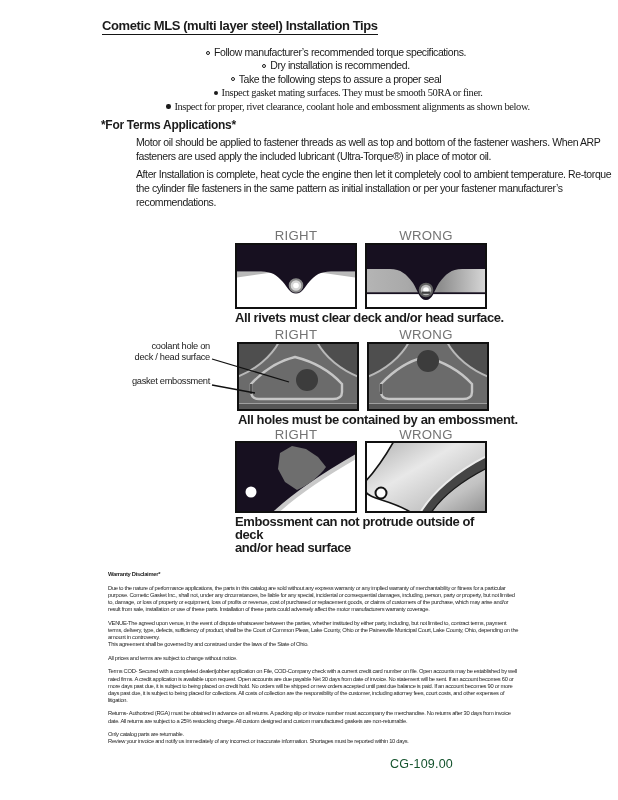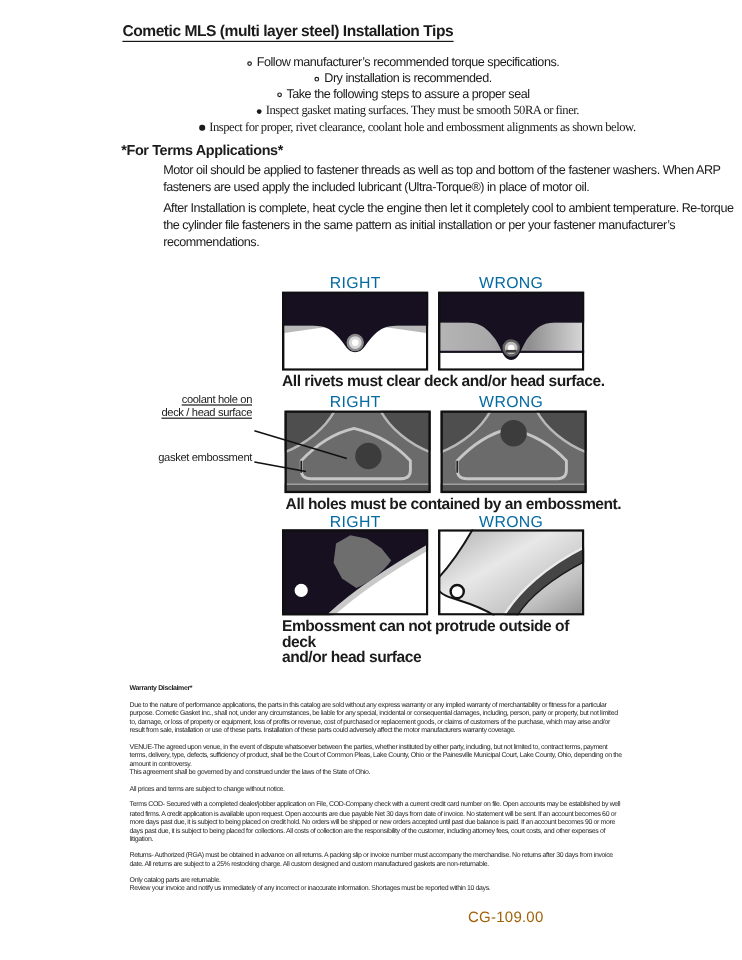--- a/index.html
+++ b/index.html
@@ -37,37 +37,37 @@
   }
 
   .diesel-heading { left: 101px; top: 118px; font-size: 12px; font-weight: bold; letter-spacing: -0.3px; }
   .para { left: 101px; width: 482px; font-size: 10.5px; letter-spacing: -0.4px; line-height: 13.8px; margin-left: 35px; }
   .p1 { top: 136px; }
   .p2 { top: 168px; }
   .p3 { top: 210px; }
 
   .fig-label {
     width: 122px; text-align: center;
-    font-size: 13.2px; letter-spacing: 0.3px; color: #0369a1;
+    font-size: 13.2px; letter-spacing: 0.3px; color: #737373;
   }
   .fig-box { width: 122px; }
   .fig-box svg { display: block; }
   .caption { font-size: 13px; font-weight: bold; letter-spacing: -0.4px; line-height: 13px; white-space: pre-line; }
 
   .side-label {
     left: 98px; width: 112px; text-align: right;
     font-size: 9.3px; letter-spacing: -0.3px; line-height: 11px; color: #1b1b1b;
   }
   .leader-svg { left: 205px; top: 340px; z-index: 5; }
 
   .fineprint { left: 108px; top: 571px; width: 412px; font-size: 5.8px; letter-spacing: -0.3px; line-height: 7.1px; color: #262626; }
   .fineprint .fp-head { font-weight: bold; margin-bottom: 7px; }
   .fineprint .fp-para { margin-bottom: 6.5px; white-space: pre-line; }
 
-  .doc-code { left: 390px; top: 757px; font-size: 12.5px; letter-spacing: 0.2px; color: #a16207; }
+  .doc-code { left: 390px; top: 757px; font-size: 12.5px; letter-spacing: 0.2px; color: #14532d; }
 </style>
 </head>
 <body>
 
 <div class="page">
 
   <div class="abs title">Cometic MLS (multi layer steel) Installation Tips</div>
 
   <div class="abs intro">
     <div class="bullet-row">
@@ -128,21 +128,21 @@
       <circle cx="61" cy="47" r="2.8" fill="#ffffff"></circle>
       <rect x="56.6" y="48.6" width="8.8" height="2.2" fill="#3f3f3f"></rect>
       <rect x="1" y="1" width="120" height="64" fill="none" stroke="#101010" stroke-width="2"></rect>
     </svg>
   </div>
   <div class="abs caption" style="left:235px; top:311px;">All rivets must clear deck and/or head surface.</div>
 
   <div class="abs fig-label" style="left:235px; top:327px;">RIGHT</div>
   <div class="abs fig-label" style="left:365px; top:327px;">WRONG</div>
 
-  <div class="abs side-label" style="top:328px;text-decoration:underline;">
+  <div class="abs side-label" style="top:341px;">
     <div>coolant hole on</div>
     <div>deck / head surface</div>
   </div>
   <div class="abs side-label" style="top:376px;">gasket embossment</div>
 
   <svg class="abs leader-svg" width="92" height="62" viewBox="0 0 92 62">
     <line x1="7" y1="19" x2="84" y2="42" stroke="#111111" stroke-width="1.3"></line>
     <line x1="7" y1="45" x2="50" y2="53" stroke="#111111" stroke-width="1.3"></line>
   </svg>
 

